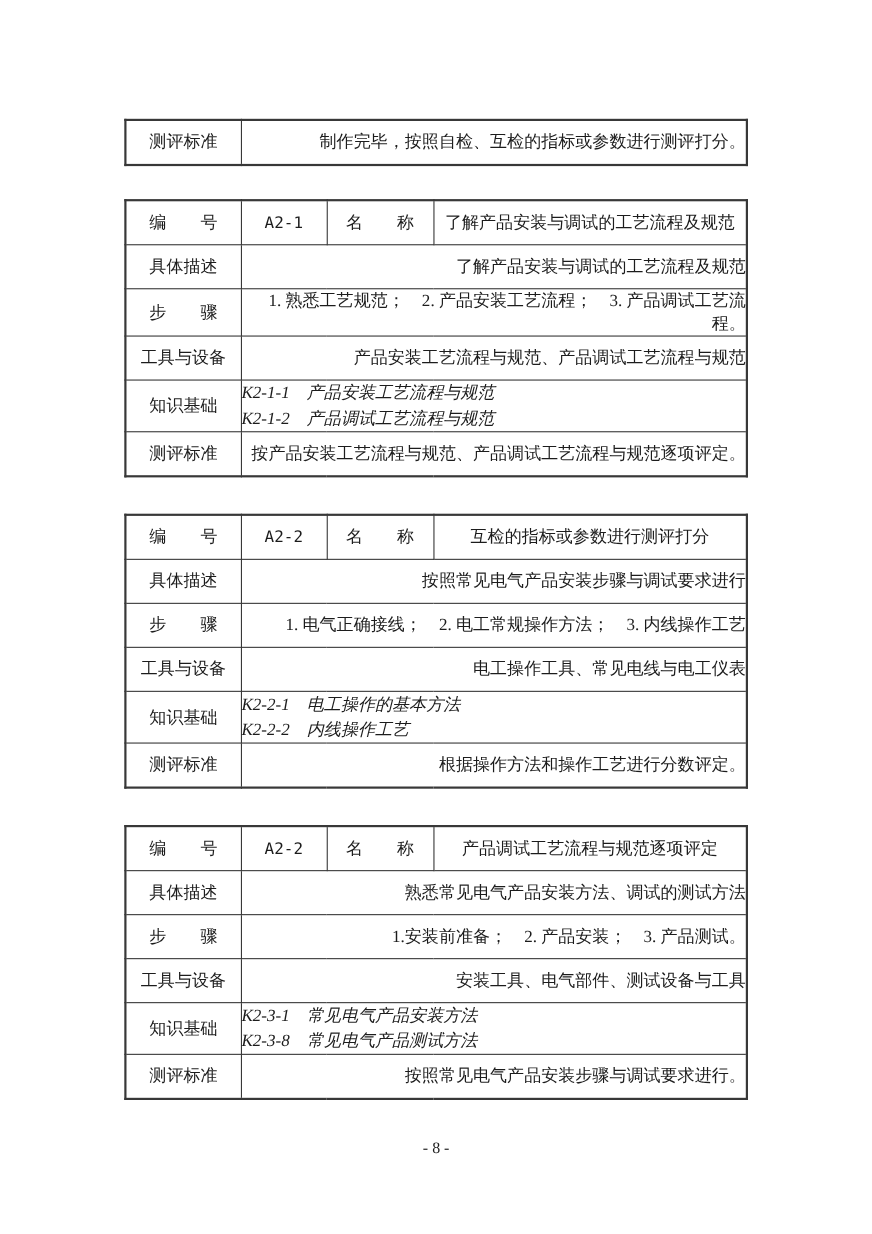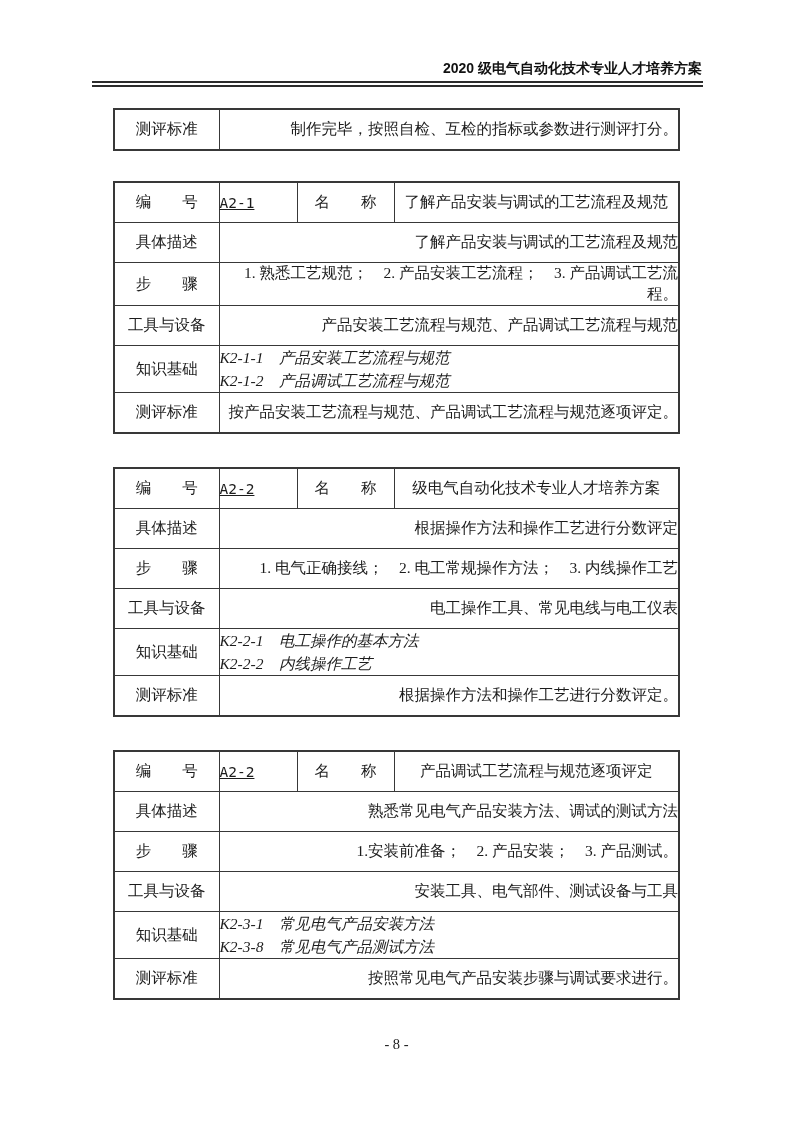--- a/index.html
+++ b/index.html
@@ -64,23 +64,23 @@
   }
   td.label-cell {
     text-align: center;
     height: 39px;
   }
   td.content-cell {
     padding: 4px 6px 4px 9px;
     text-align: right;
   }
   td.code-cell {
+    text-align: center;
     font-family: "DejaVu Sans Mono", monospace;
     font-size: 14.5px;
-    text-decoration: underline;
   }
   td.name-cell {
     text-align: center;
     padding: 4px 4px;
   }
   td.knowledge-cell {
     padding: 5px 6px 5px 9px;
     font-style: italic;
   }
   .kline {
@@ -98,27 +98,20 @@
     text-align: center;
     font-size: 14.5px;
     color: #1c1c1c;
   }
 </style>
 </head>
 <body>
 
 <div class="page">
 
-  <div class="header">
-    <div class="header-title">2020 级电气自动化技术专业人才培养方案</div>
-    <div class="header-rule">
-      <div class="rule-top"></div>
-      <div class="rule-bottom"></div>
-    </div>
-  </div>
 
   <div class="content">
 
     <table class="doc-table">
       <colgroup>
           <col style="width:105px">
           <col>
         </colgroup>
       <tbody>
           <tr>
@@ -177,25 +170,25 @@
           <col style="width:105px">
           <col style="width:78px">
           <col style="width:97px">
           <col>
         </colgroup>
       <tbody>
           <tr>
         <td class="label-cell">编　　号</td>
         <td class="code-cell">A2-2</td>
         <td class="label-cell">名　　称</td>
-        <td class="name-cell">级电气自动化技术专业人才培养方案</td>
+        <td class="name-cell">互检的指标或参数进行测评打分</td>
       </tr>
       <tr>
         <td class="label-cell">具体描述</td>
-        <td class="content-cell" colspan="3">根据操作方法和操作工艺进行分数评定</td>
+        <td class="content-cell" colspan="3">按照常见电气产品安装步骤与调试要求进行</td>
       </tr>
       <tr>
         <td class="label-cell">步　　骤</td>
         <td class="content-cell" colspan="3">1. 电气正确接线；　2. 电工常规操作方法；　3. 内线操作工艺</td>
       </tr>
       <tr>
         <td class="label-cell">工具与设备</td>
         <td class="content-cell" colspan="3">电工操作工具、常见电线与电工仪表</td>
       </tr>
       <tr>

